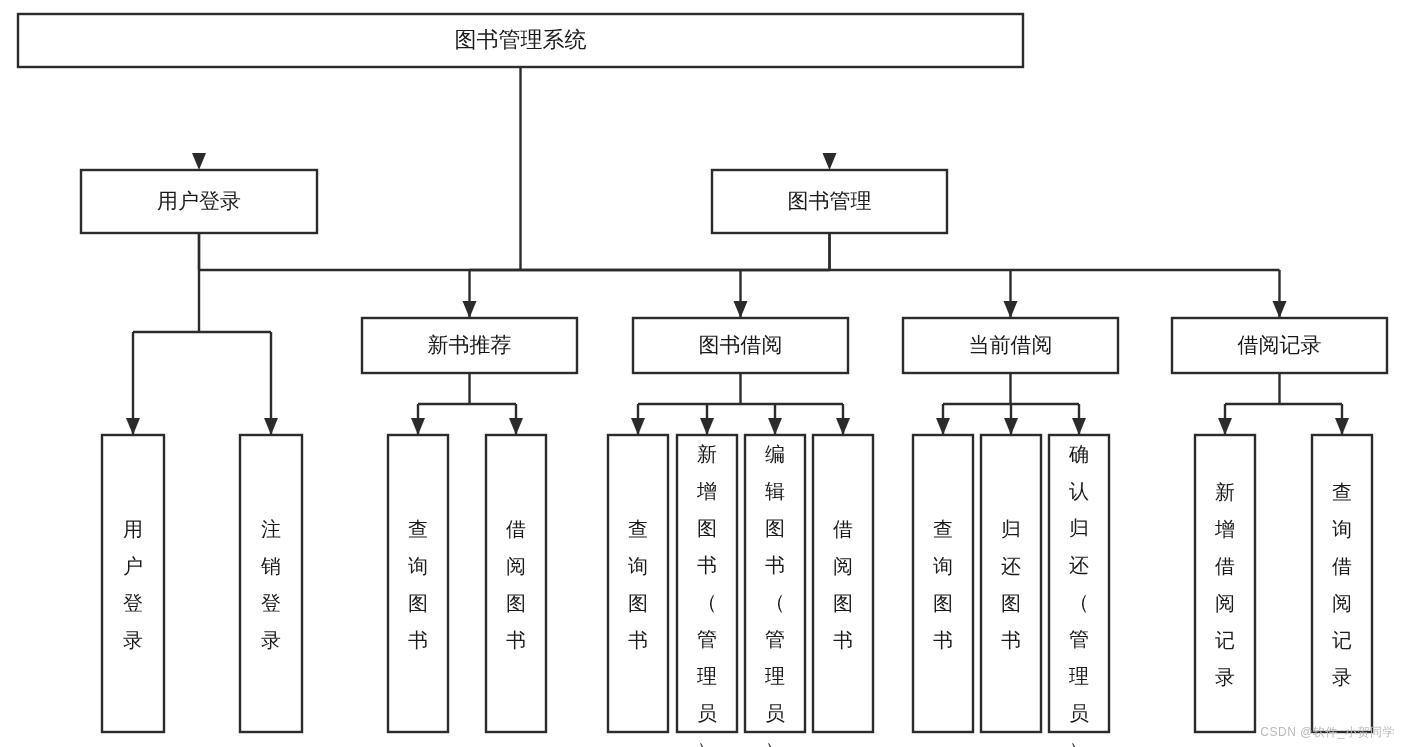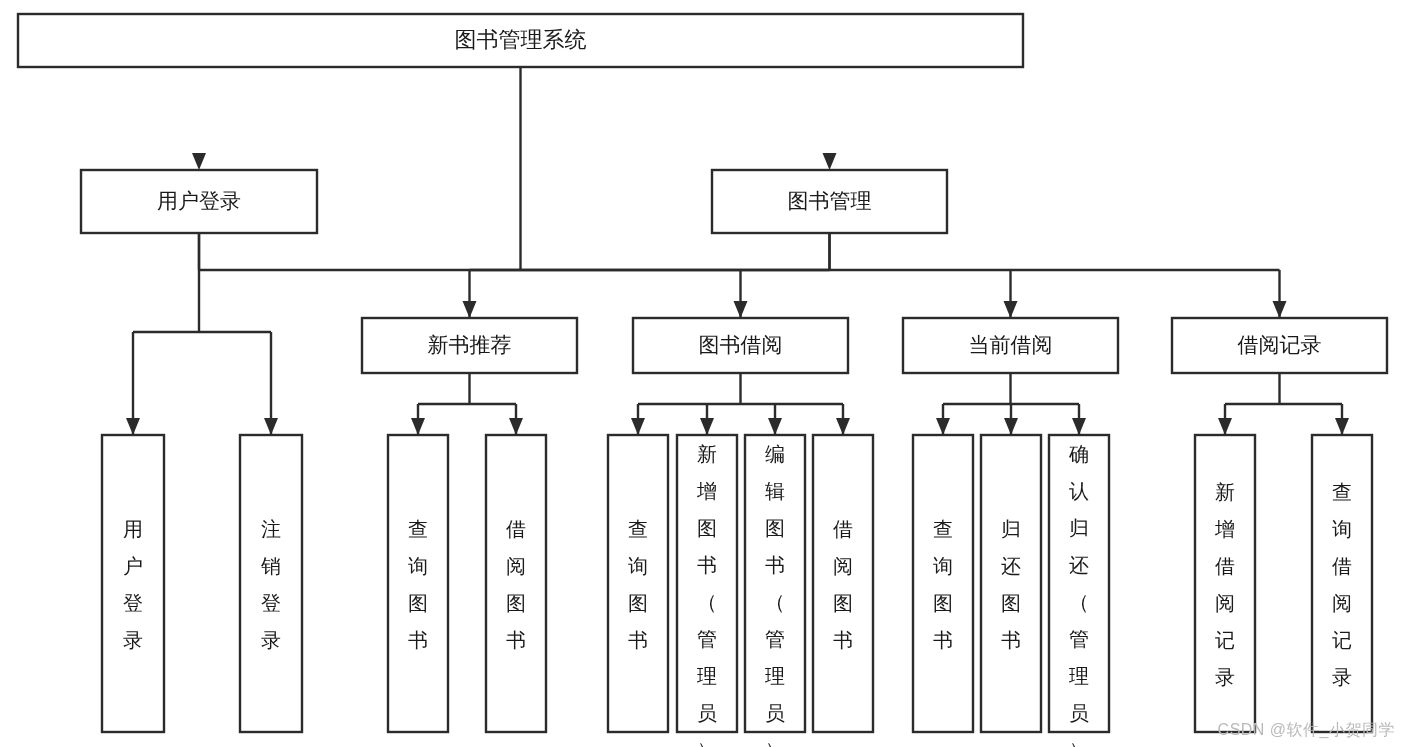--- a/index.html
+++ b/index.html
@@ -56,21 +56,21 @@
     font-family: "Liberation Sans", "DejaVu Sans", sans-serif;
     font-size: 20px;
     fill: #1a1a1a;
     text-anchor: middle;
   }
   .watermark {
     position: absolute;
     right: 10px;
     bottom: 6px;
     font-family: "Liberation Sans", "DejaVu Sans", sans-serif;
-    font-size: 16px;
+    font-size: 12px;
     color: #b9b9b9;
     letter-spacing: 0.5px;
     white-space: nowrap;
     user-select: none;
   }
 </style>
 </head>
 <body>
 
 <div id="diagram-root">

